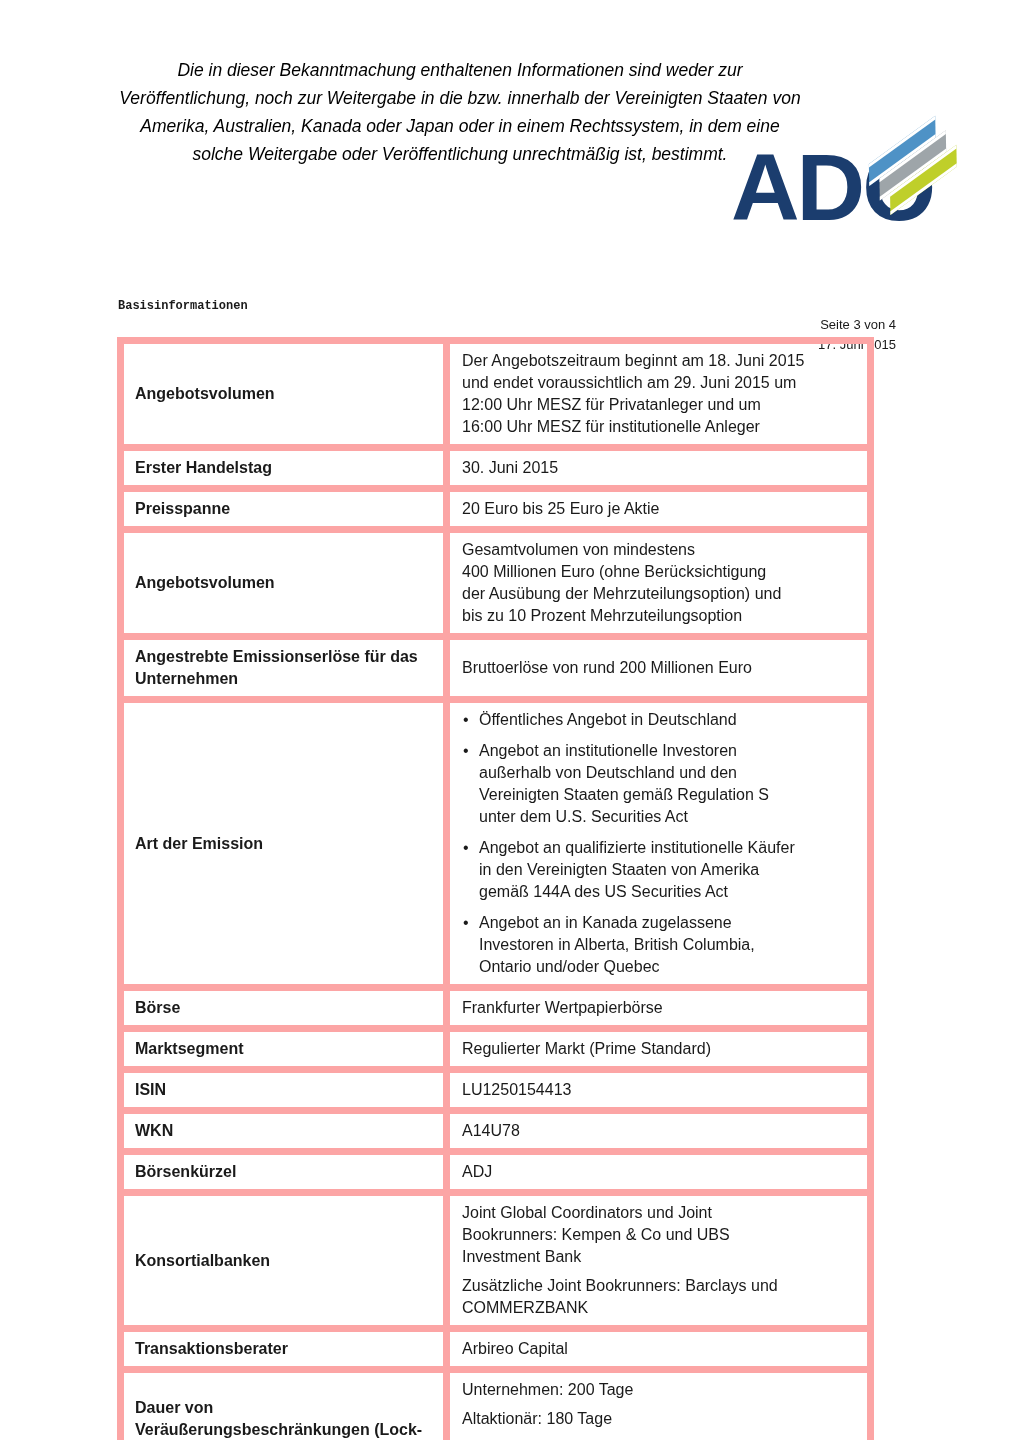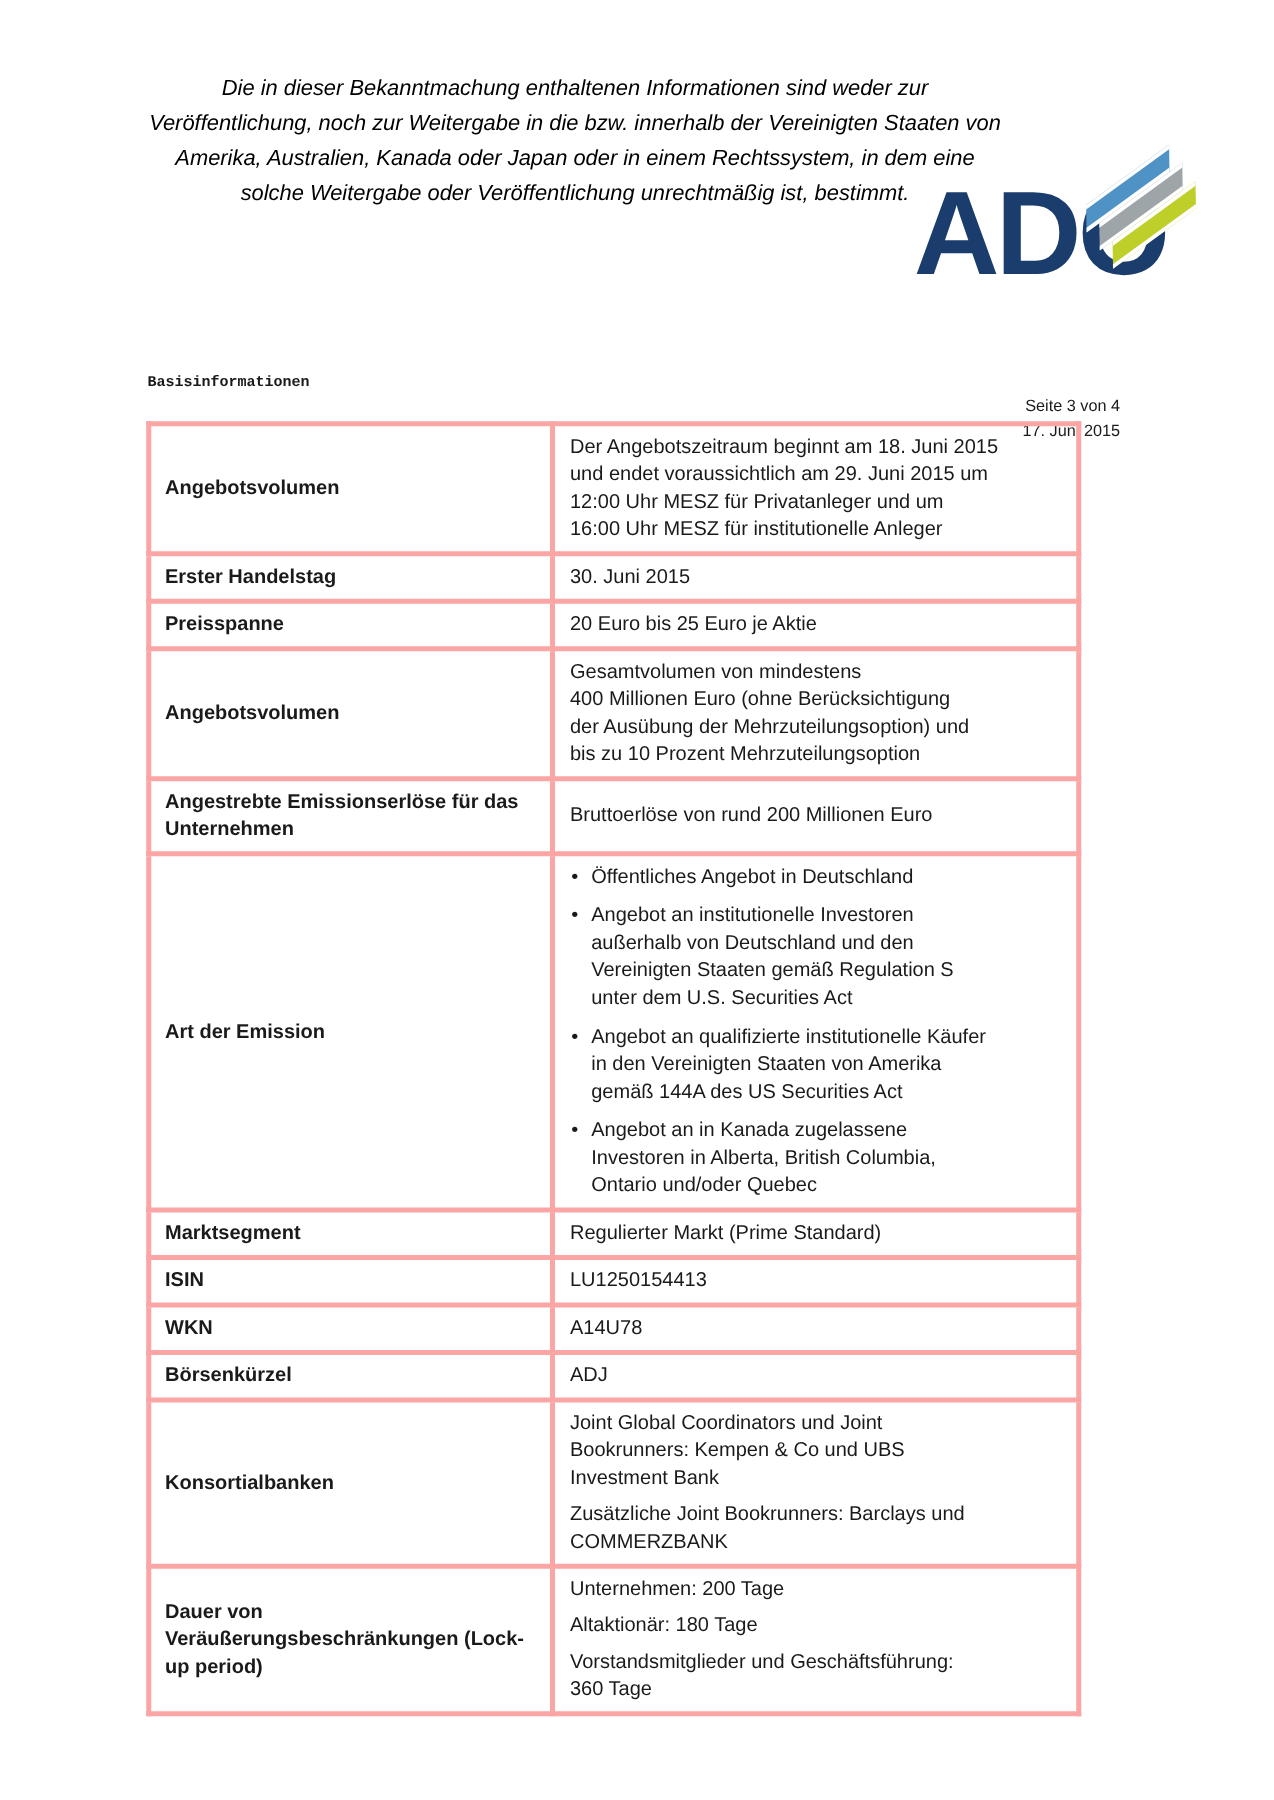--- a/index.html
+++ b/index.html
@@ -24,21 +24,21 @@
     height:12px; transform:skewX(-35deg);
     border-top:3px solid #ffffff; border-bottom:3px solid #ffffff;
   }
   .section-title { position:absolute; top:299px; left:118px; font-size:12px; font-weight:bold;font-family:Liberation Mono, monospace; }
   .page-info { position:absolute; top:315px; left:818px; font-size:13px; line-height:20px;text-align:right; }
   .basis-table {
     position:absolute; top:337px; left:117px; width:697px;
     border-collapse:collapse; table-layout:fixed;
     font-size:16px; line-height:22px;
   }
-  .basis-table td { border:4px solid #fca5a5; vertical-align:middle; }
+  .basis-table td { border:7px solid #fca5a5; vertical-align:middle; }
   .label-cell { width:300px; font-weight:bold; padding:6px 8px 6px 11px; }
   .value-cell { width:397px; padding:6px 8px 6px 12px; }
   .para + .para { margin-top:7px; }
   .bullet { position:relative; padding-left:17px; }
   .bullet + .bullet { margin-top:9px; }
   .bullet-marker { position:absolute; left:1px; top:0; }
 </style>
 </head>
 <body>
 
@@ -95,20 +95,26 @@
       <tr>
         <td class="label-cell">Art der Emission</td>
         <td class="value-cell">
           <div class="bullet"><span class="bullet-marker">•</span>Öffentliches Angebot in Deutschland</div>
           <div class="bullet"><span class="bullet-marker">•</span>Angebot an institutionelle Investoren<br>außerhalb von Deutschland und den<br>Vereinigten Staaten gemäß Regulation S<br>unter dem U.S. Securities Act</div>
           <div class="bullet"><span class="bullet-marker">•</span>Angebot an qualifizierte institutionelle Käufer<br>in den Vereinigten Staaten von Amerika<br>gemäß 144A des US Securities Act</div>
           <div class="bullet"><span class="bullet-marker">•</span>Angebot an in Kanada zugelassene<br>Investoren in Alberta, British Columbia,<br>Ontario und/oder Quebec</div>
         </td>
       </tr>
       <tr>
+        <td class="label-cell">Börse</td>
+        <td class="value-cell">
+          <div class="para">Frankfurter Wertpapierbörse</div>
+        </td>
+      </tr>
+      <tr>
         <td class="label-cell">Marktsegment</td>
         <td class="value-cell">
           <div class="para">Regulierter Markt (Prime Standard)</div>
         </td>
       </tr>
       <tr>
         <td class="label-cell">ISIN</td>
         <td class="value-cell">
           <div class="para">LU1250154413</div>
         </td>
@@ -126,20 +132,26 @@
         </td>
       </tr>
       <tr>
         <td class="label-cell">Konsortialbanken</td>
         <td class="value-cell">
           <div class="para">Joint Global Coordinators und Joint<br>Bookrunners: Kempen &amp; Co und UBS<br>Investment Bank</div>
           <div class="para">Zusätzliche Joint Bookrunners: Barclays und<br>COMMERZBANK</div>
         </td>
       </tr>
       <tr>
+        <td class="label-cell">Transaktionsberater</td>
+        <td class="value-cell">
+          <div class="para">Arbireo Capital</div>
+        </td>
+      </tr>
+      <tr>
         <td class="label-cell">Dauer von Veräußerungsbeschränkungen (Lock-up period)</td>
         <td class="value-cell">
           <div class="para">Unternehmen: 200 Tage</div>
           <div class="para">Altaktionär: 180 Tage</div>
           <div class="para">Vorstandsmitglieder und Geschäftsführung:<br>360 Tage</div>
         </td>
       </tr>
     </tbody>
 </table>
 

